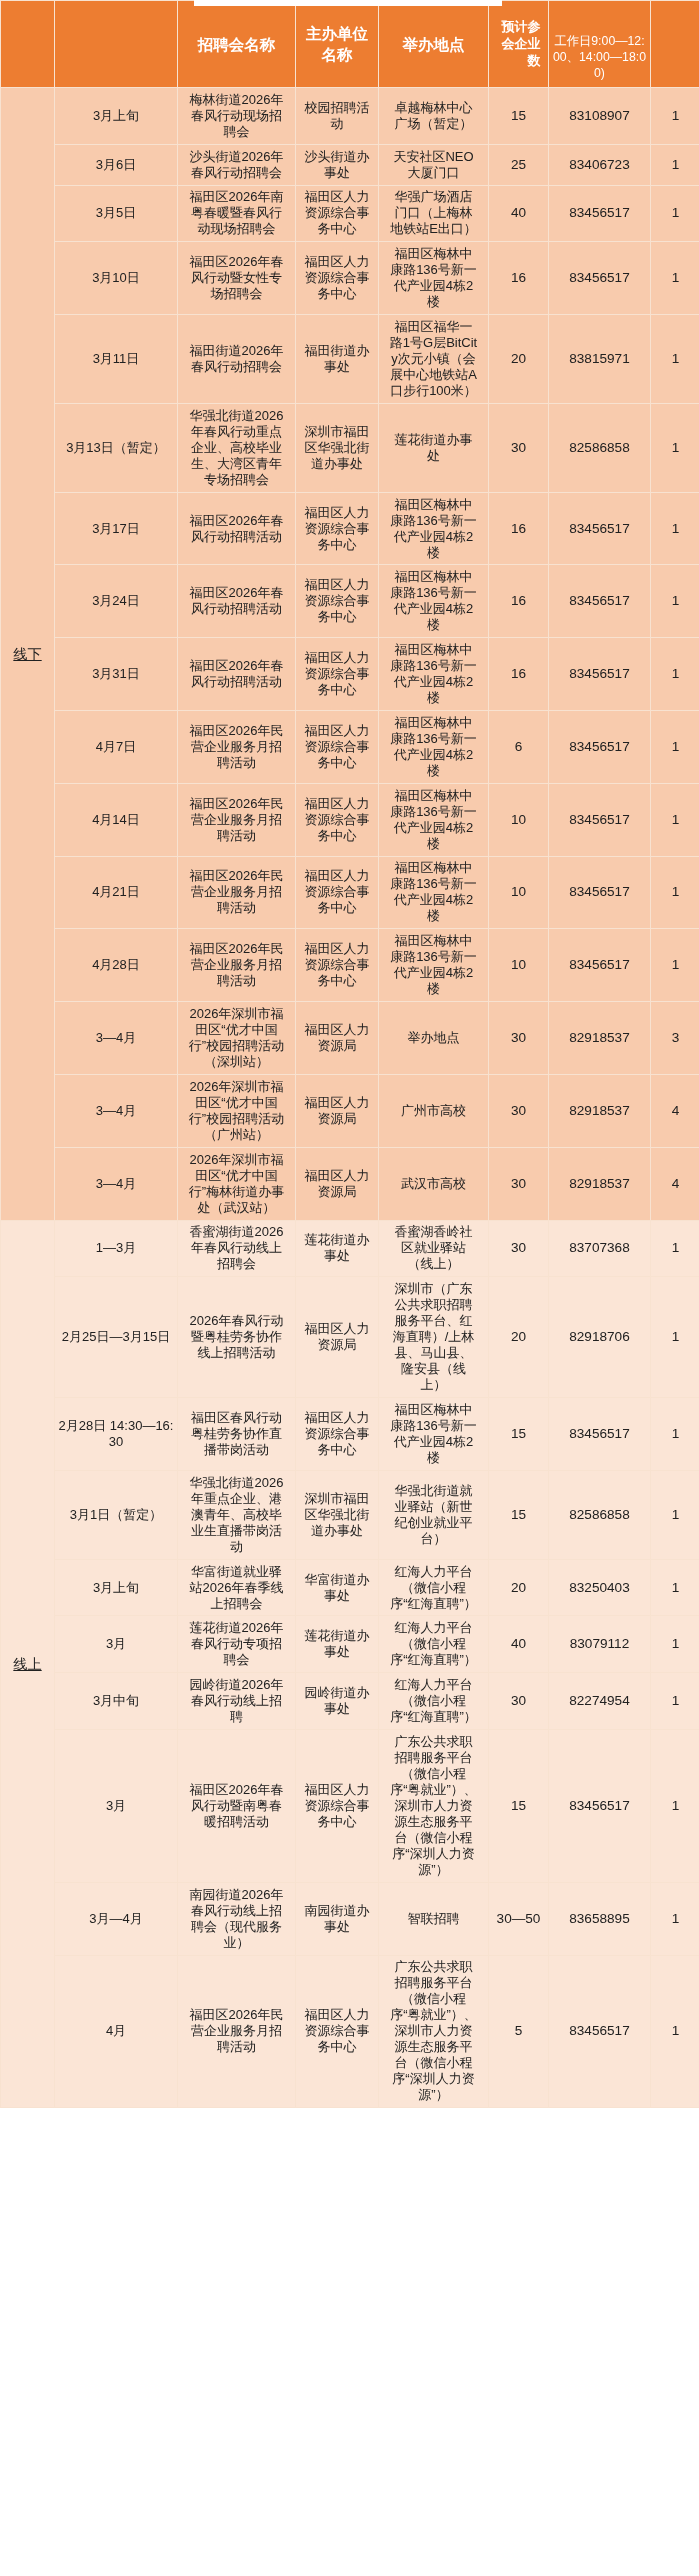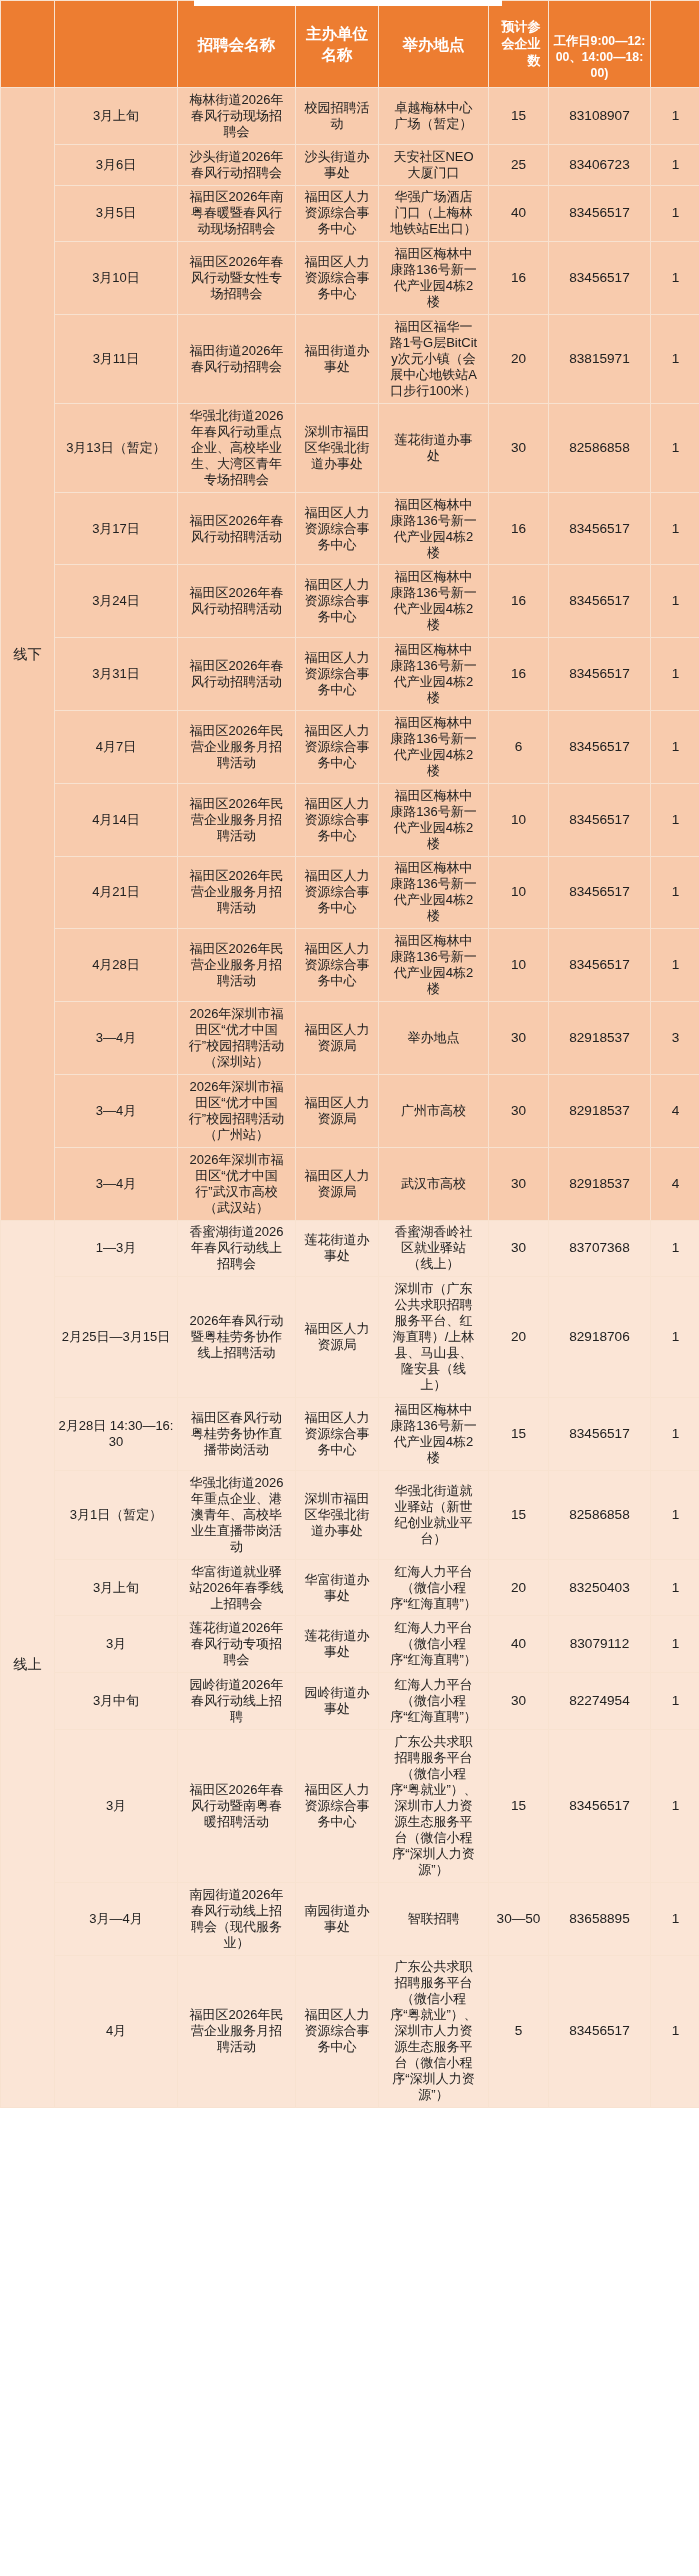--- a/index.html
+++ b/index.html
@@ -37,30 +37,30 @@
     width:44px;
     font-size:13px;
     line-height:17px;
     text-align:right;
   }
   th.h-phone{
     font-size:12.3px;
     line-height:16px;
     vertical-align:bottom;
     padding-bottom:6.5px;
-    font-weight:bold;
+    font-weight:normal;
   }
   tbody td{
     font-size:13px;
     line-height:16px;
     padding:3.9px 2.6px;
   }
   .row-offline td{background:#F8CBAD;}
   .row-online  td{background:#FBE5D6;}
-  td.cat-cell{font-size:14.2px;padding:3.9px 1.3px;}
+  td.cat-cell{font-size:14.2px;padding:3.9px 1.3px;text-decoration:underline;}
   td.name-cell, td.venue-cell{padding:3.9px 10.4px;}
   td.organizer-cell{padding:3.9px 6.5px;}
   td.count-cell, td.phone-cell, td.sessions-cell{font-size:13.6px;}
   
   .top-notch{
     position:absolute;
     left:194px;top:0;
     width:308px;height:5.8px;
     background:#ffffff;
     z-index:5;
@@ -226,21 +226,21 @@
         <td class="date-cell">3—4月</td>
         <td class="name-cell">2026年深圳市福田区“优才中国行”校园招聘活动（广州站）</td>
         <td class="organizer-cell">福田区人力资源局</td>
         <td class="venue-cell">广州市高校</td>
         <td class="count-cell">30</td>
         <td class="phone-cell">82918537</td>
         <td class="sessions-cell">4</td>
       </tr>
       <tr class="row-offline">
         <td class="date-cell">3—4月</td>
-        <td class="name-cell">2026年深圳市福田区“优才中国行”武汉市高校（武汉站）</td>
+        <td class="name-cell">2026年深圳市福田区“优才中国行”梅林街道办事处（武汉站）</td>
         <td class="organizer-cell">福田区人力资源局</td>
         <td class="venue-cell">武汉市高校</td>
         <td class="count-cell">30</td>
         <td class="phone-cell">82918537</td>
         <td class="sessions-cell">4</td>
       </tr>
       <tr class="row-online">
         <td class="cat-cell" rowspan="10">线上</td>
         <td class="date-cell">1—3月</td>
         <td class="name-cell">香蜜湖街道2026年春风行动线上招聘会</td>

